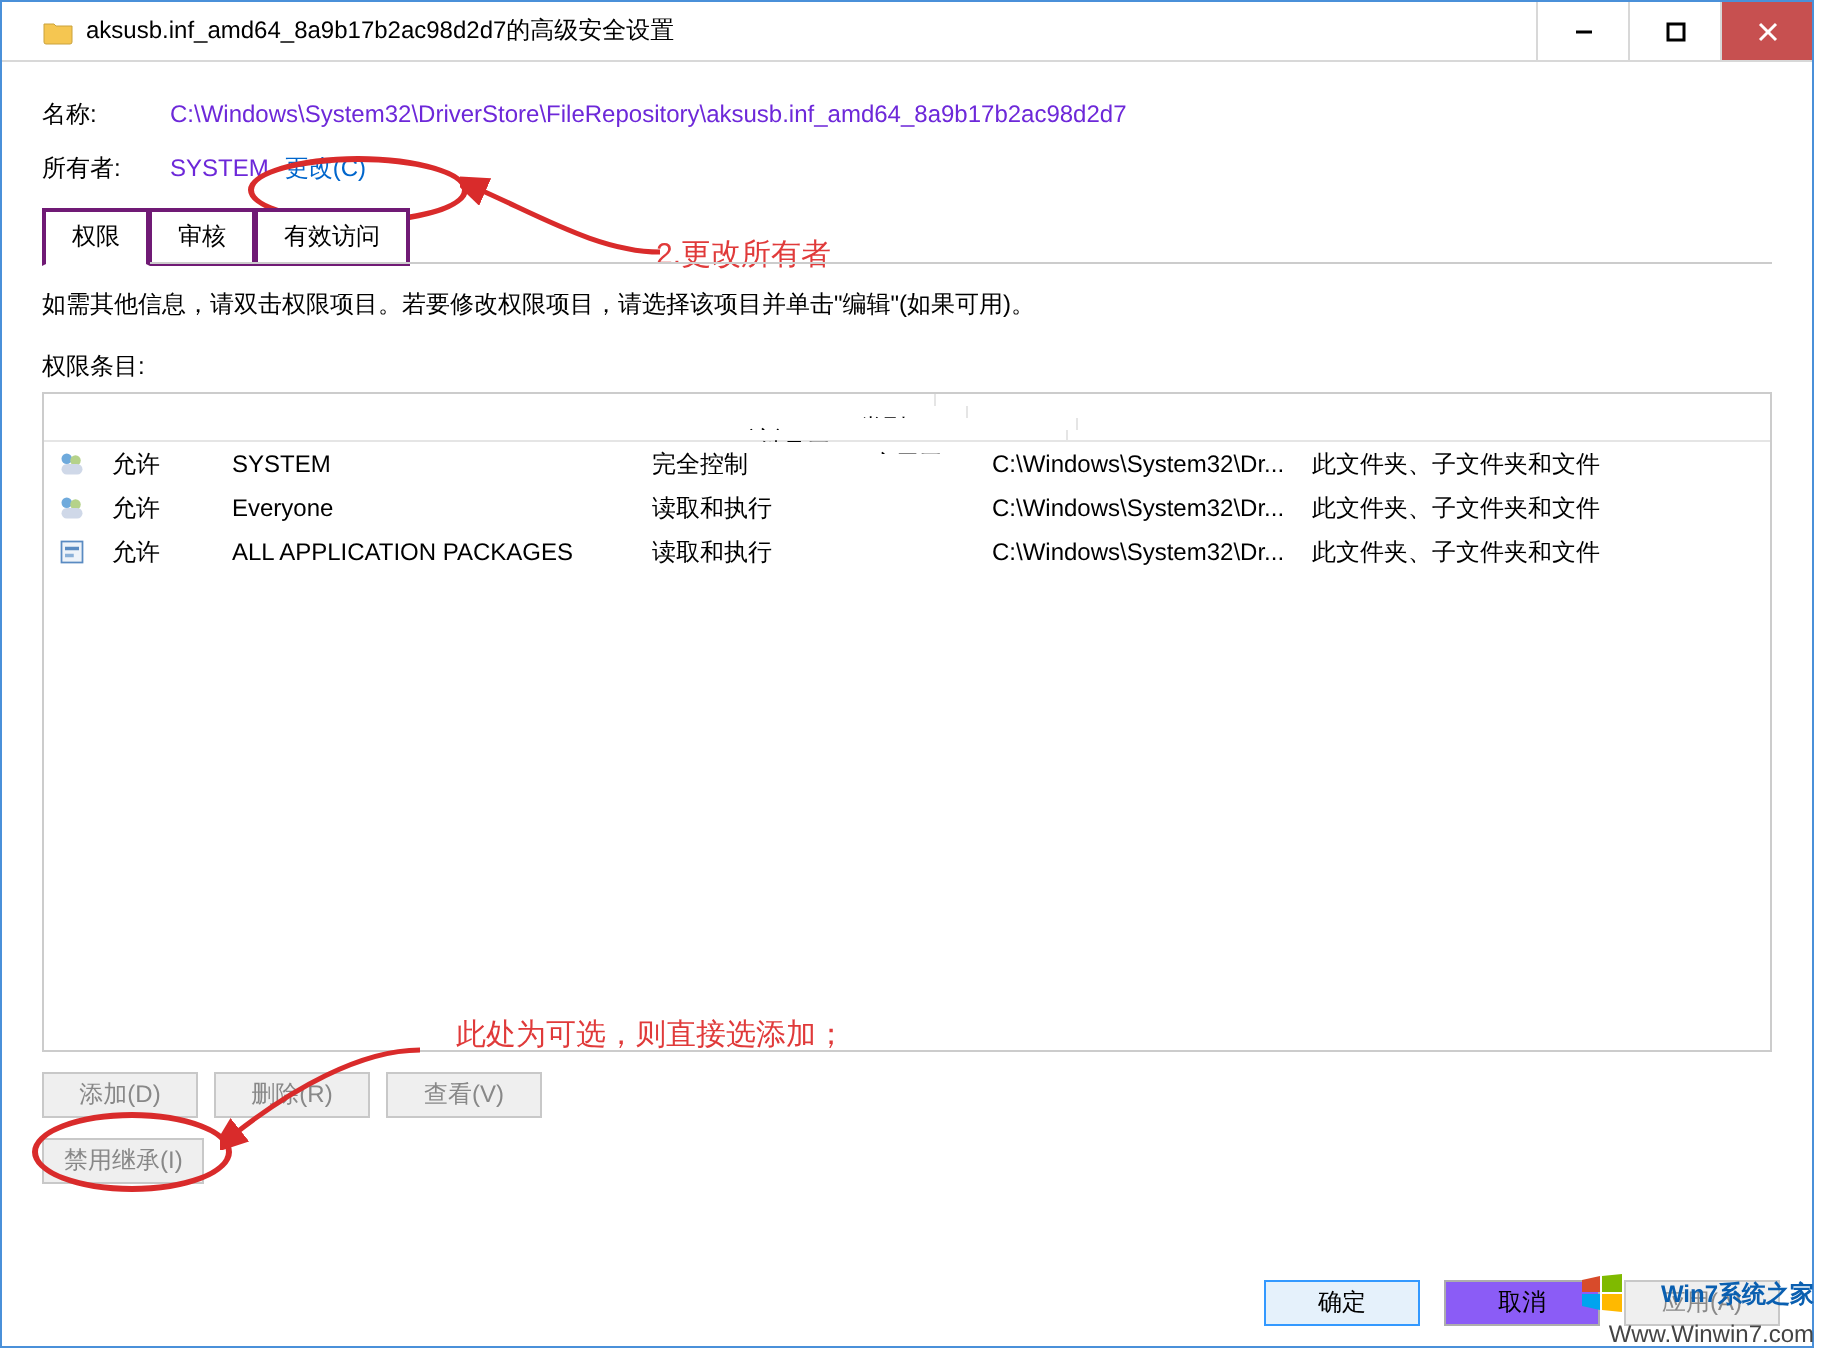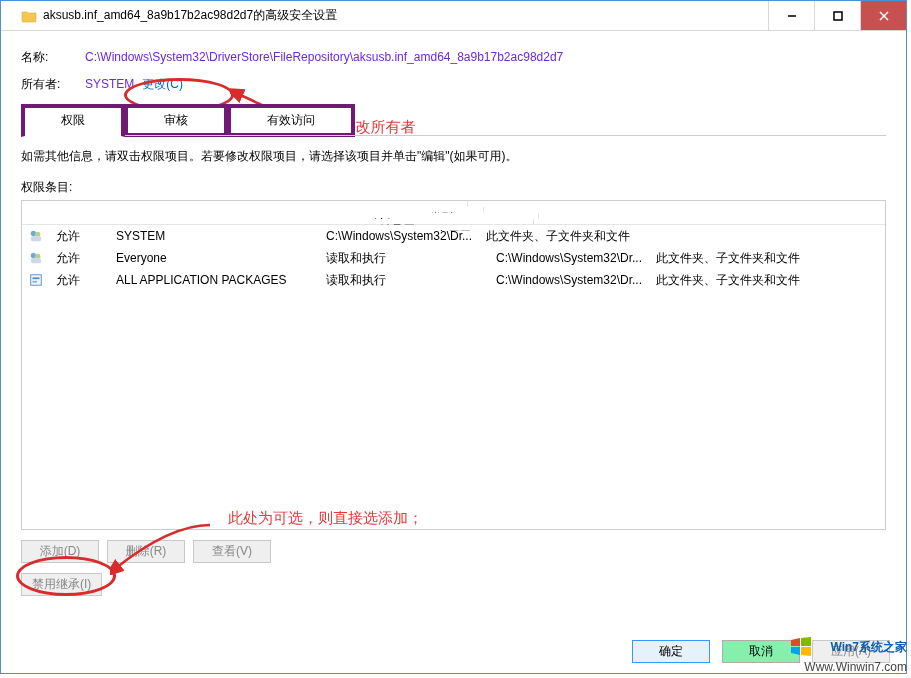--- a/index.html
+++ b/index.html
@@ -53,22 +53,22 @@
   }
   .field-label { width: 64px; color: #000; }
   .field-value { color: #6d28d9; }
   .link { color: #0066cc; cursor: pointer; }
   .tabs {
     display: flex;
     margin-top: 8px;
     position: relative;
   }
   .tab {
-    padding: 4px 36px;
-    border: 4px solid #701a75;
+    padding: 4px 13px;
+    border: 2px solid #701a75;
     background: #fff;
     margin-right: -1px;
     position: relative;
     top: 1px;
     z-index: 1;
   }
   .tab.active {
     border-bottom: 1px solid #fff;
     z-index: 3;
   }
@@ -121,21 +121,21 @@
   .col-inherit { width: 160px; }
   .col-apply { flex: 1; }
   .two-heads { width:14px; height:14px; }
   .cert-app { width:14px; height:14px; }
   .btn-row { margin-top: 10px; display:flex; gap:8px; }
   .btn-row2 { margin-top: 10px; }
   .btn {
     min-width: 78px;
     height: 23px;
     border: 1px solid #adadad;
-    background: #86efac;
+    background: #8b5cf6;
     display: inline-flex;
     align-items: center;
     justify-content: center;
     padding: 0 10px;
   }
   .btn.disabled {
     color: #888;
     background: #efefef;
     border-color: #c8c8c8;
   }
@@ -243,20 +243,21 @@
         <div class="perm-row">
           <div class="col col-icon">
             <svg class="two-heads" viewBox="0 0 16 16">
                 <circle cx="5" cy="5" r="3" fill="#6faadc"></circle>
                 <circle cx="10" cy="6" r="3" fill="#b5d28a"></circle>
                 <rect x="2" y="8" width="12" height="6" rx="3" fill="#cfd8e8"></rect>
               </svg>
           </div>
           <div class="col col-type">允许</div>
           <div class="col col-principal">SYSTEM</div>
+          <div class="col col-access">完全控制</div>
           <div class="col col-inherit">C:\Windows\System32\Dr...</div>
           <div class="col col-apply">此文件夹、子文件夹和文件</div>
         </div>
 
         <div class="perm-row">
           <div class="col col-icon">
             <svg class="two-heads" viewBox="0 0 16 16">
                 <circle cx="5" cy="5" r="3" fill="#6faadc"></circle>
                 <circle cx="10" cy="6" r="3" fill="#b5d28a"></circle>
                 <rect x="2" y="8" width="12" height="6" rx="3" fill="#cfd8e8"></rect>

